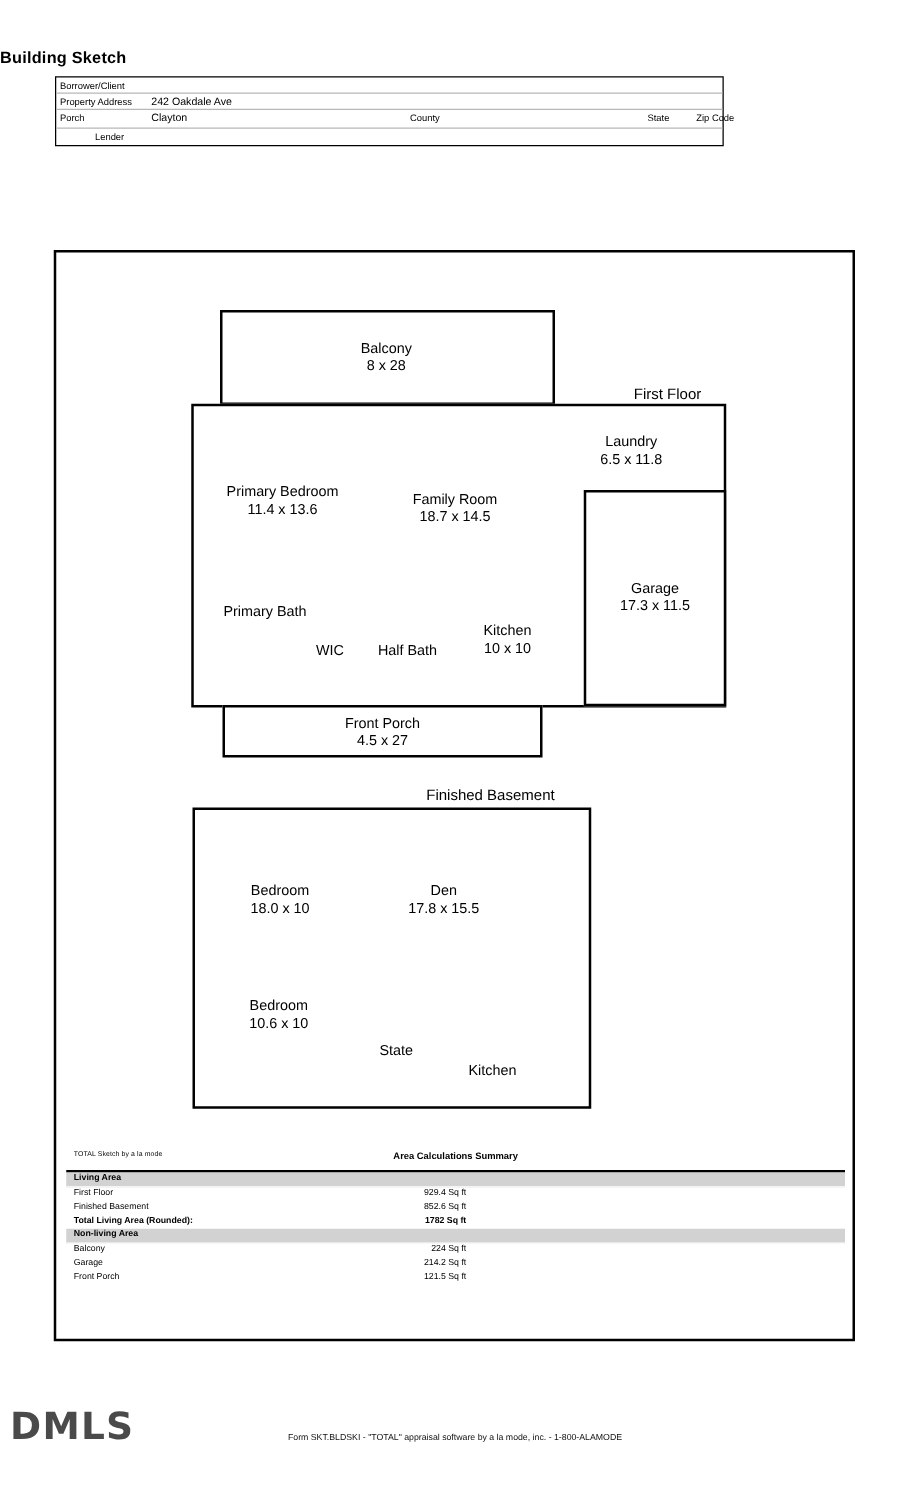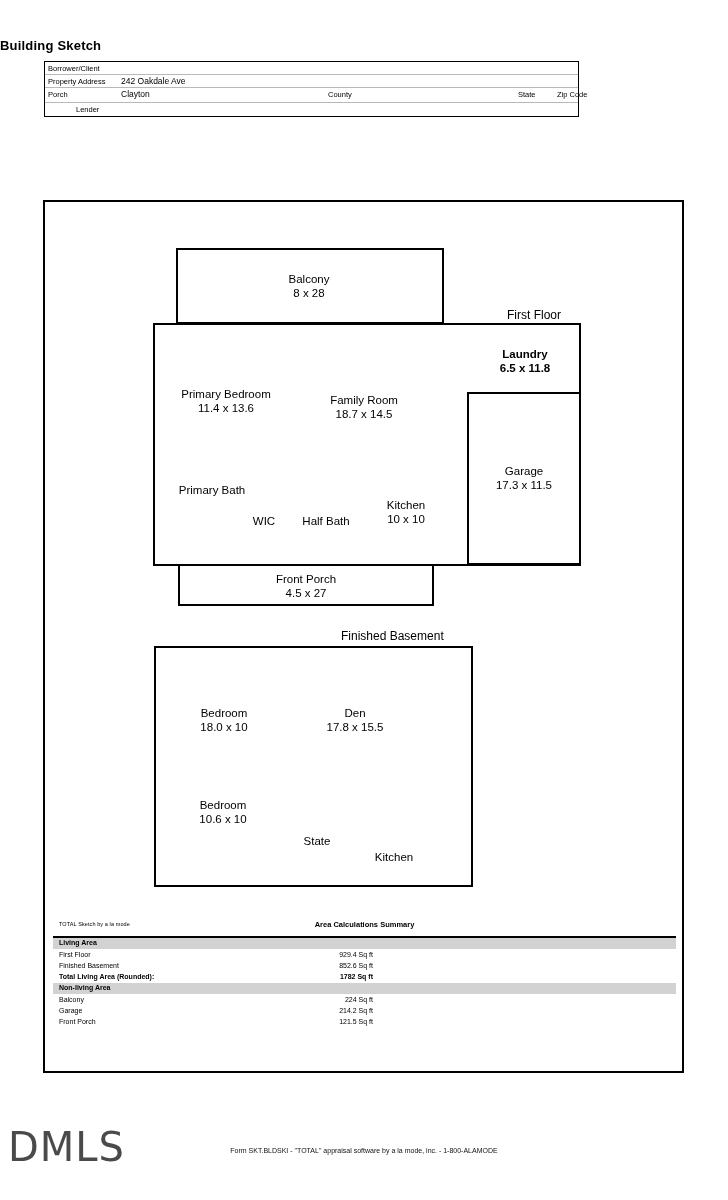--- a/index.html
+++ b/index.html
@@ -162,25 +162,25 @@
     top: 1147px;
     width: 728px;
     text-align: center;
     font-size: 7px;
     color: #111;
   }
   .dmls-logo {
     position: absolute;
     left: 8px;
     top: 1124px;
-    font-size: 40px;
+    font-size: 30px;
     letter-spacing: 1px;
     color: #2b2b2b;
     font-family: "DejaVu Sans", sans-serif;
-    font-weight: 400;
+    font-weight: 700;
     opacity: 0.85;
   }
 </style>
 </head>
 <body>
 
 <div class="doc-title">Building Sketch</div>
 
 <div class="hdr-table">
 
@@ -230,21 +230,21 @@
   <div class="rm" style="left:181px; top:185px;">
     <span>Primary Bedroom</span><br>
     <span>11.4 x 13.6</span>
   </div>
 
   <div class="rm" style="left:319px; top:191px;">
     <span>Family Room</span><br>
     <span>18.7 x 14.5</span>
   </div>
 
-  <div class="rm" style="left:480px; top:145px;font-weight:bold;">
+  <div class="rm" style="left:460px; top:145px;">
     <span>Laundry</span><br>
     <span>6.5 x 11.8</span>
   </div>
 
   <div class="rm" style="left:479px; top:262px;">
     <span>Garage</span><br>
     <span>17.3 x 11.5</span>
   </div>
 
   <div class="rm" style="left:167px; top:281px;">

